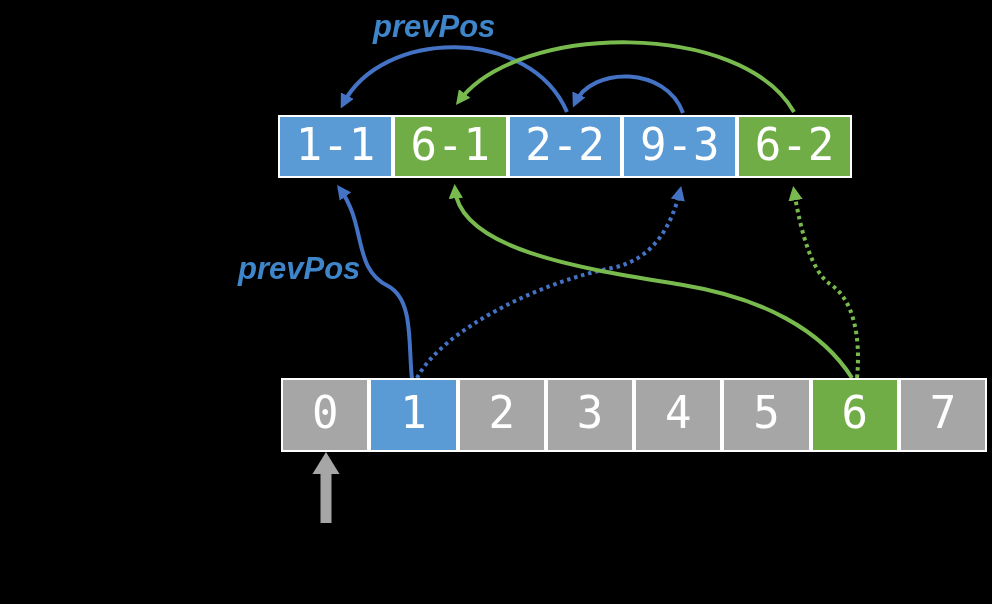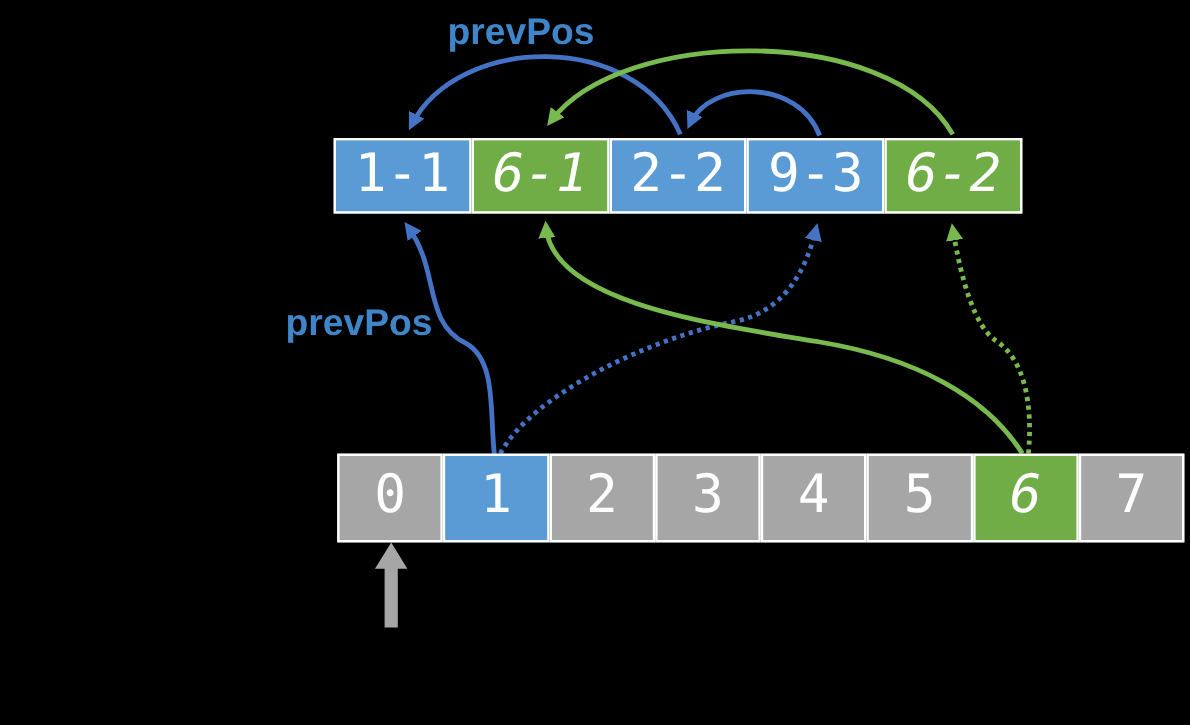--- a/index.html
+++ b/index.html
@@ -32,27 +32,27 @@
     display:flex;z-index:2;
   }
   .bucket-cell{
     flex:1 1 12.5%;box-sizing:border-box;border:2px solid #fff;
     display:flex;align-items:center;justify-content:center;
     font-family:"DejaVu Sans Mono", monospace;
     font-size:44px;line-height:1;color:var(--box_text,#fff);
     padding-bottom:4px;
   }
   .v-blue{background:var(--box_blue,#5B9BD5);}
-  .v-green{background:var(--box_green,#70AD47);font-style:italic;}
+  .v-green{background:var(--box_green,#70AD47);}
   .v-gray{background:var(--box_gray,#A6A6A6);}
   .ptr-label{
     position:absolute;z-index:2;
     color:var(--label_blue,#3E86C9);
     font-weight:700;font-size:31px;line-height:1.1;
-    letter-spacing:0px;white-space:nowrap;
+    letter-spacing:0px;white-space:nowrap;font-style:italic;
   }
   .lbl-prev{left:373px;top:10px;}
   .lbl-first{left:238px;top:252px;}
   .lbl-last{left:466px;top:292px;font-size:30px;}
 </style>
 </head>
 <body>
 
 <div class="stage" style="--background: #000000; --box_blue: #5B9BD5; --box_green: #70AD47; --box_gray: #A6A6A6; --box_text: #FFFFFF; --arrow_blue: #4472C4; --arrow_green: #78BA4E; --label_blue: #3E86C9; --pointer_gray: #A6A6A6;">
 

